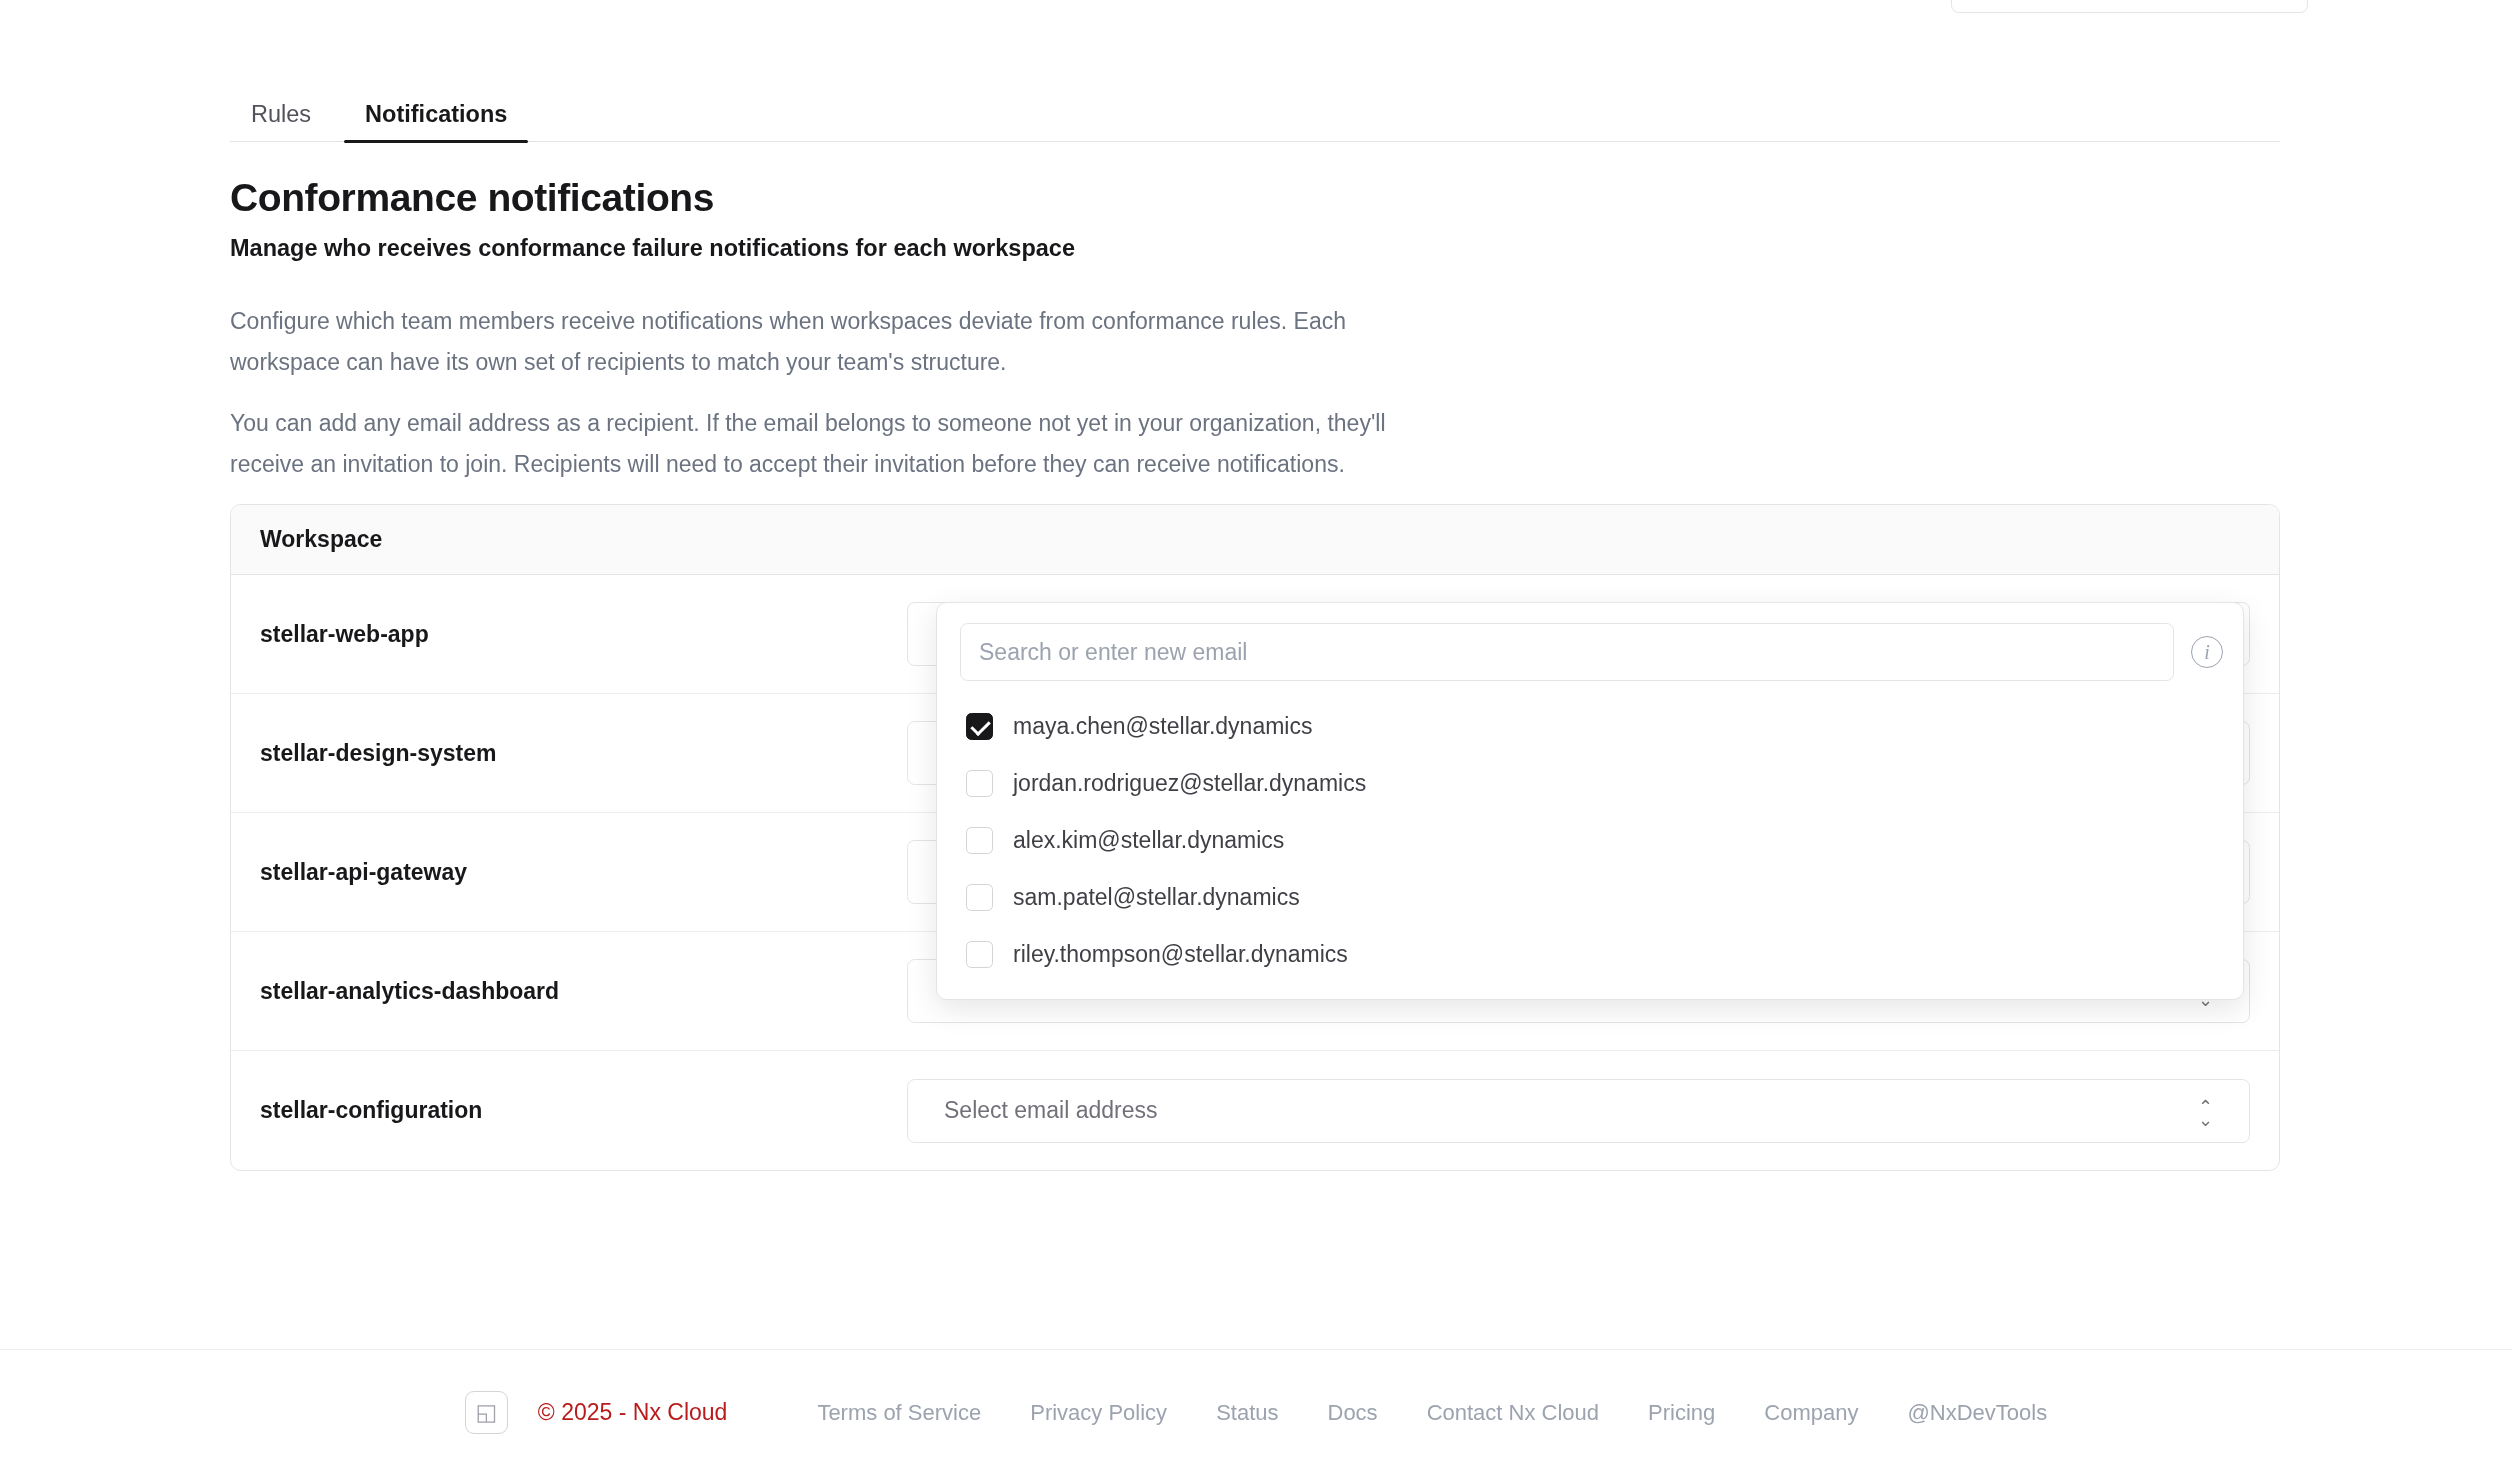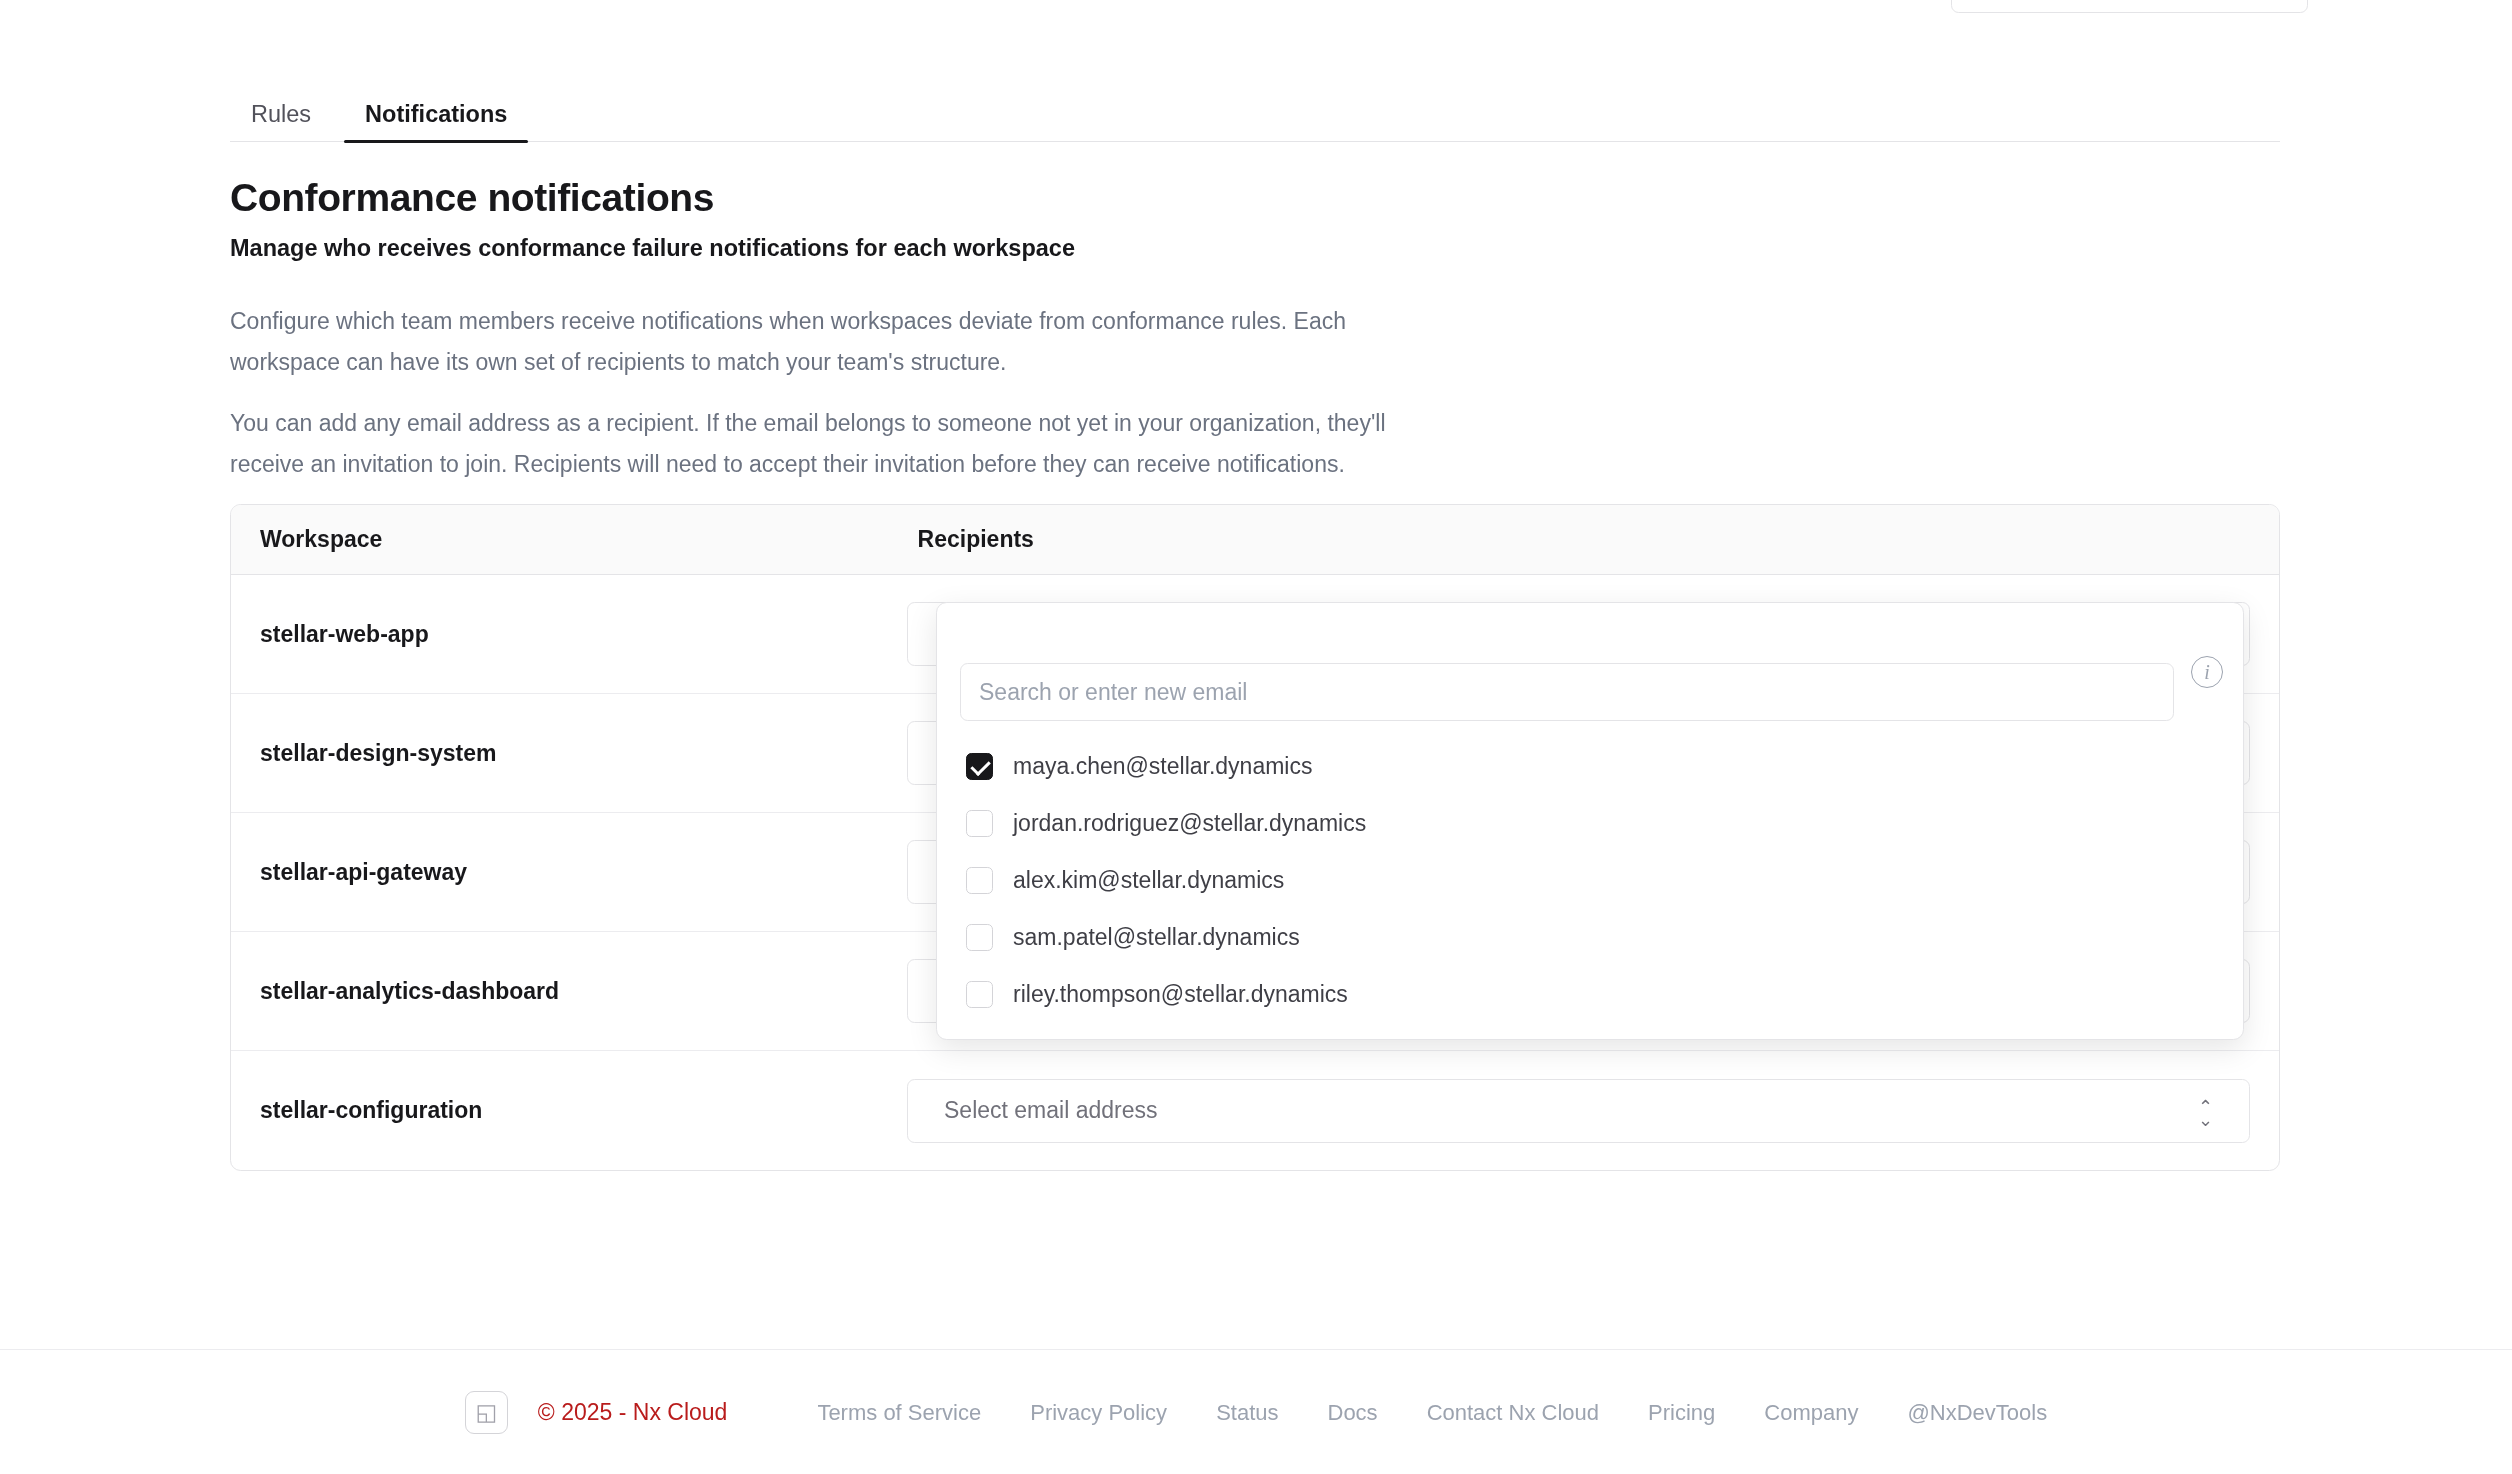--- a/index.html
+++ b/index.html
@@ -198,21 +198,20 @@
     flex: 1;
     height: 58px;
     border: 1.5px solid #e4e4e7;
     border-radius: 7.6px;
     padding: 0 18px;
     font-size: 23px;
     color: #18181b;
     font-family: "Liberation Sans", sans-serif;
     background: #fff;
     outline: none;
-    margin-top: 40px;
   }
   .dd-search::placeholder { color: #9ca3af; }
   .info-icon {
     width: 32px; height: 32px;
     border: 1.9px solid #9ca3af;
     border-radius: 50%;
     color: #9ca3af;
     font-size: 20px;
     display: flex;
     align-items: center;
@@ -313,21 +312,20 @@
   </div>
 
   <div class="page-title">Conformance notifications</div>
   <div class="page-subtitle">Manage who receives conformance failure notifications for each workspace</div>
   <div class="para para1">Configure which team members receive notifications when workspaces deviate from conformance rules. Each workspace can have its own set of recipients to match your team's structure.</div>
   <div class="para para2">You can add any email address as a recipient. If the email belongs to someone not yet in your organization, they'll receive an invitation to join. Recipients will need to accept their invitation before they can receive notifications.</div>
 
   <div class="table">
     <div class="thead">
       <div class="th c1">Workspace</div>
-      <div class="th c2">Recipients</div>
     </div>
 
     <div class="trow">
       <div class="td-ws">stellar-web-app</div>
       <div class="td-rc">
         <div class="select-box">
           <span>Select email address</span>
           <span class="chev">
               <span>⌃</span>
               <span>⌄</span>

